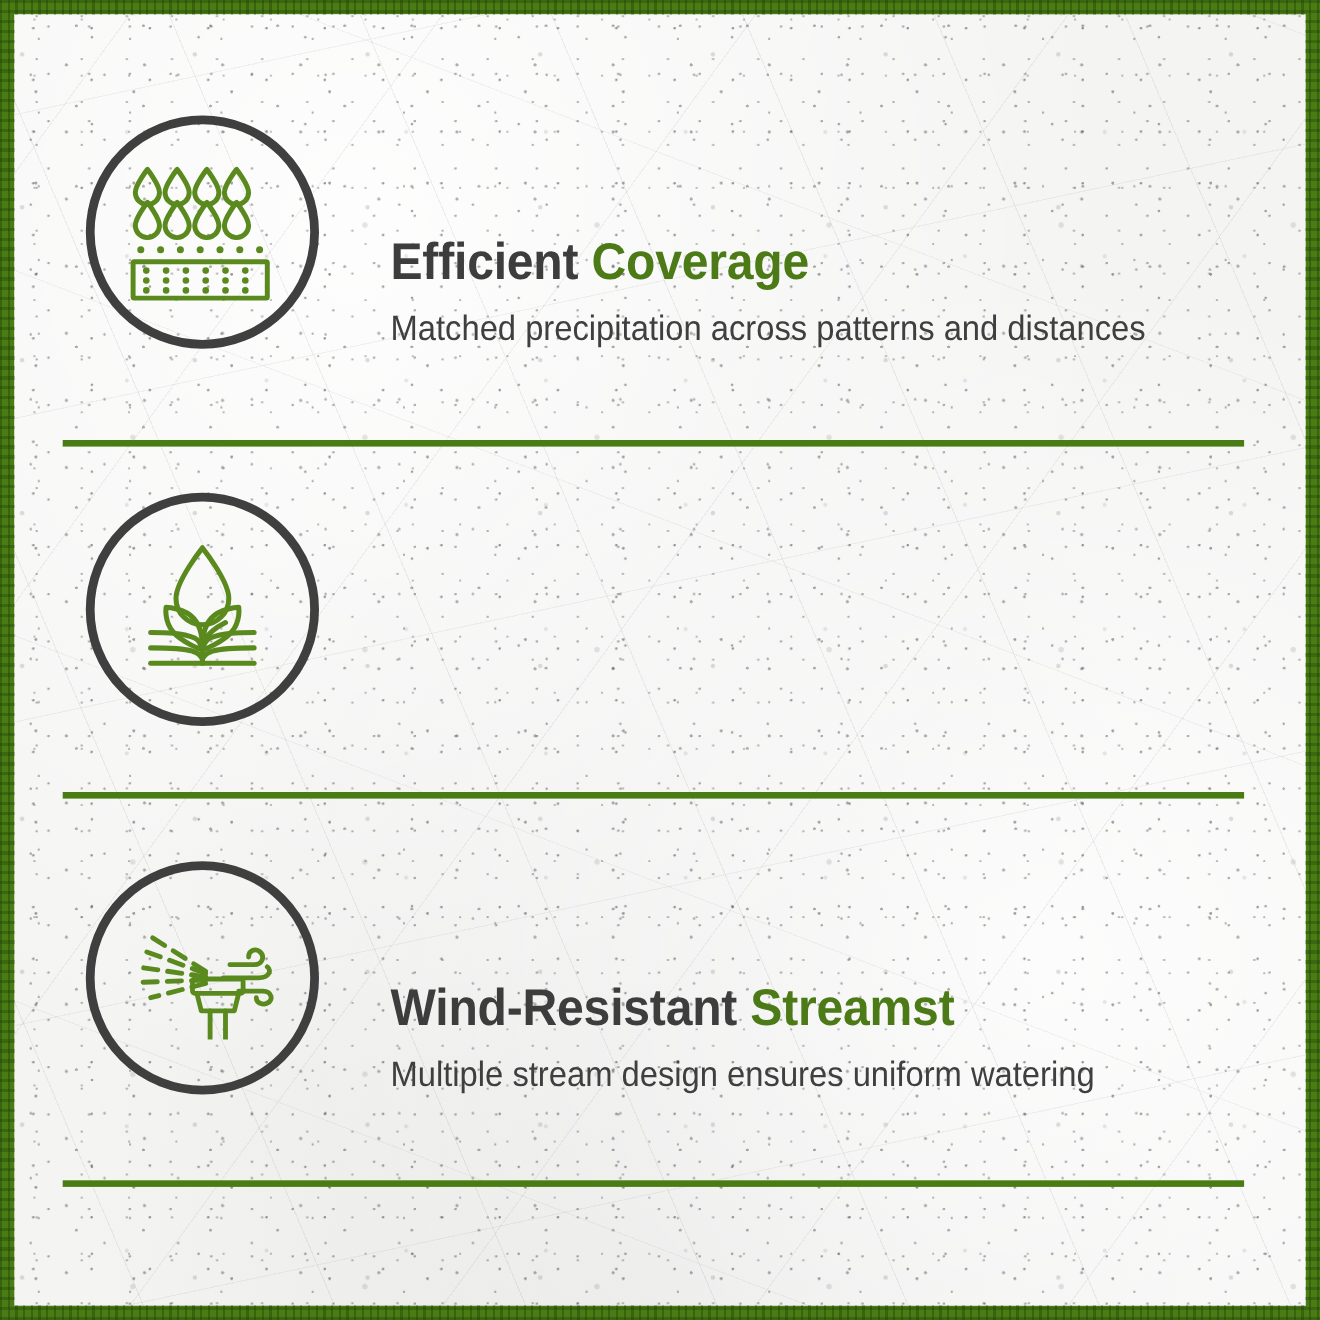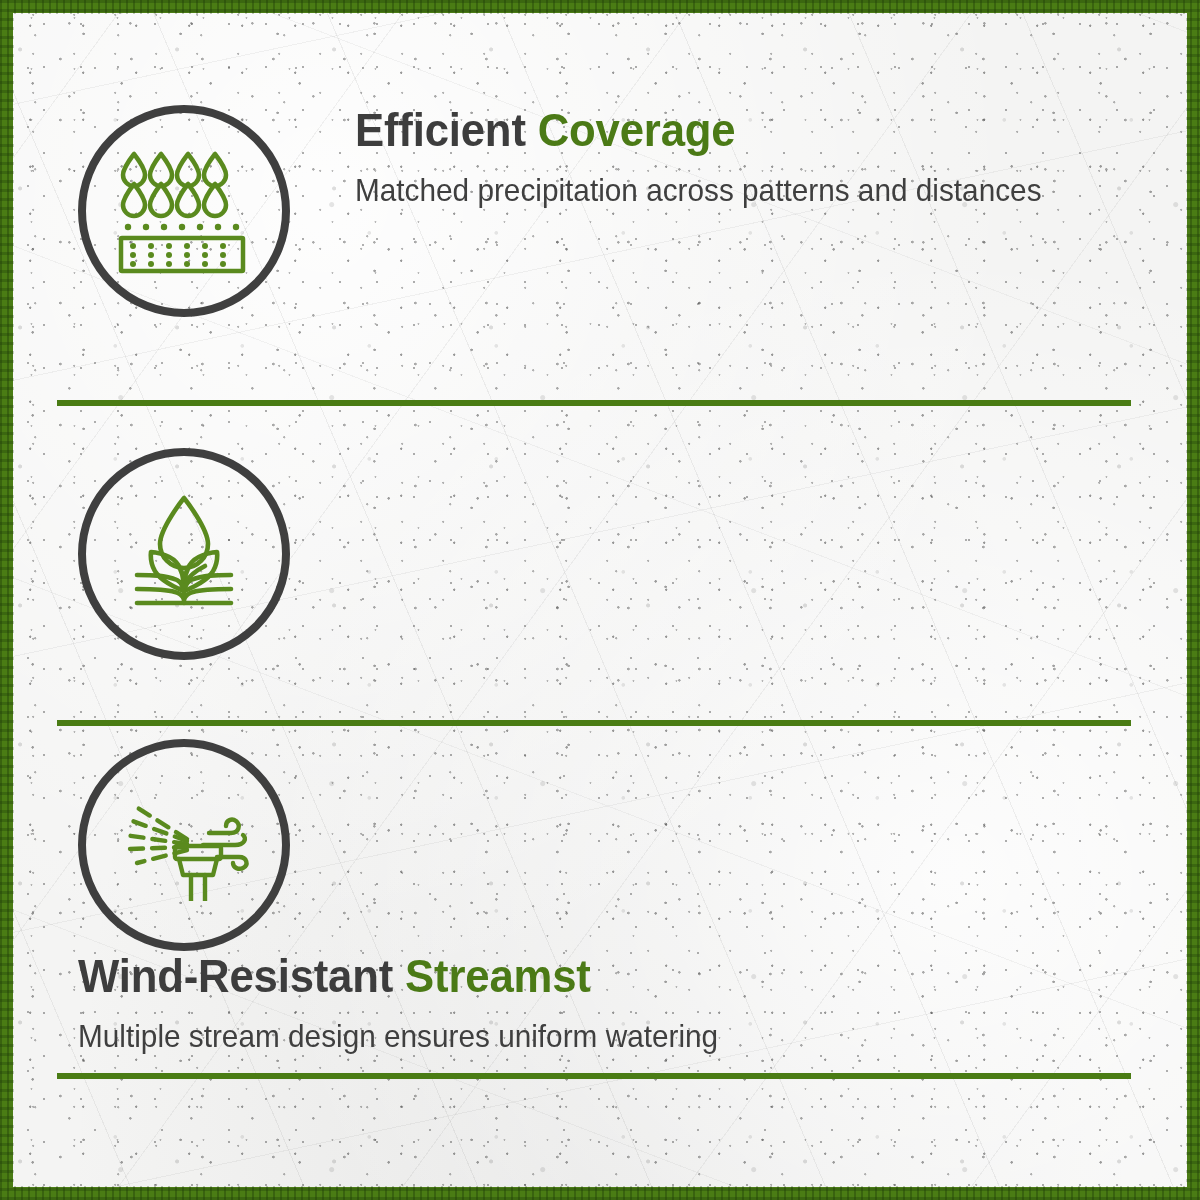--- a/index.html
+++ b/index.html
@@ -103,25 +103,25 @@
   #content {
     position: absolute;
     inset: 0;
   }
 
   .feature-row {
     position: absolute;
     left: 0;
     right: 0;
     display: flex;
-    align-items: flex-start;
+    align-items: flex-end;
   }
   .row-1 { top: 92px;  height: 212px; }
   .row-2 { top: 435px; height: 212px; }
-  .row-3 { top: 726px; height: 212px; flex-direction: column; }
+  .row-3 { top: 770px; height: 212px; }
 
   .icon-badge {
     flex: 0 0 auto;
     width: 212px;
     height: 212px;
     margin-left: 65px;
     border-radius: 50%;
     border: 8px solid #3f3f3f;
     box-sizing: border-box;
     display: flex;

